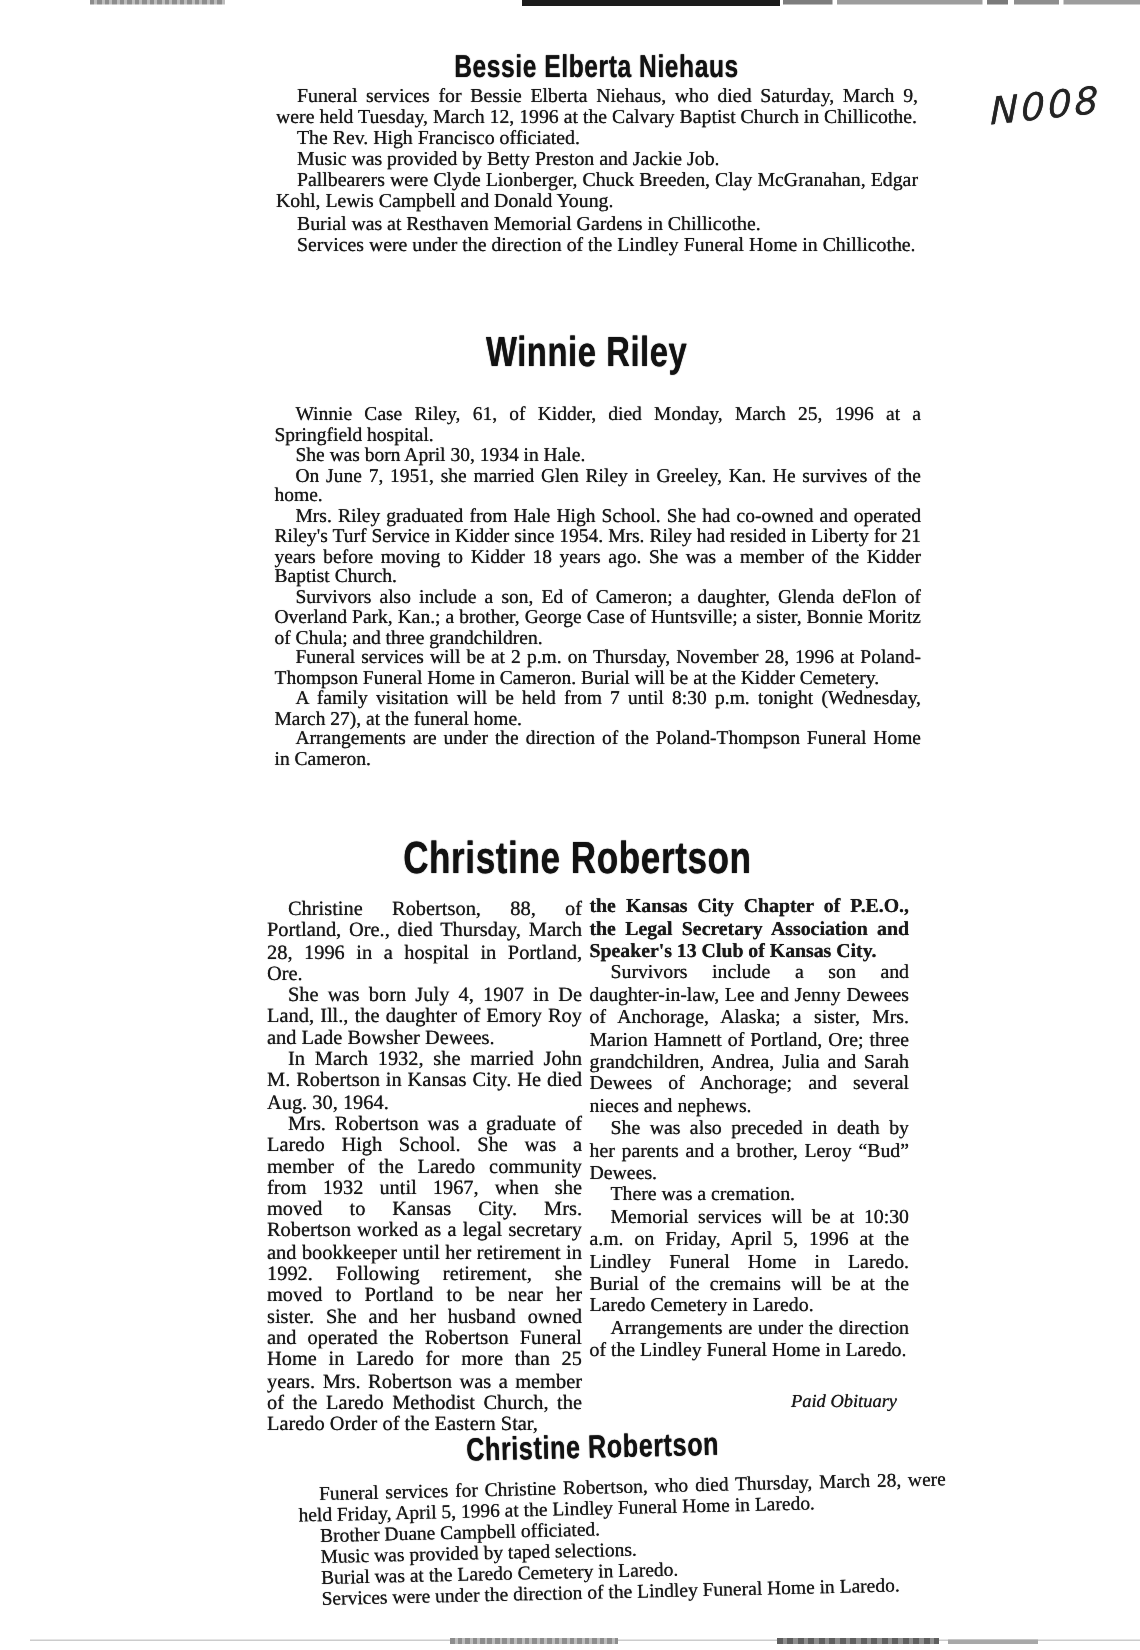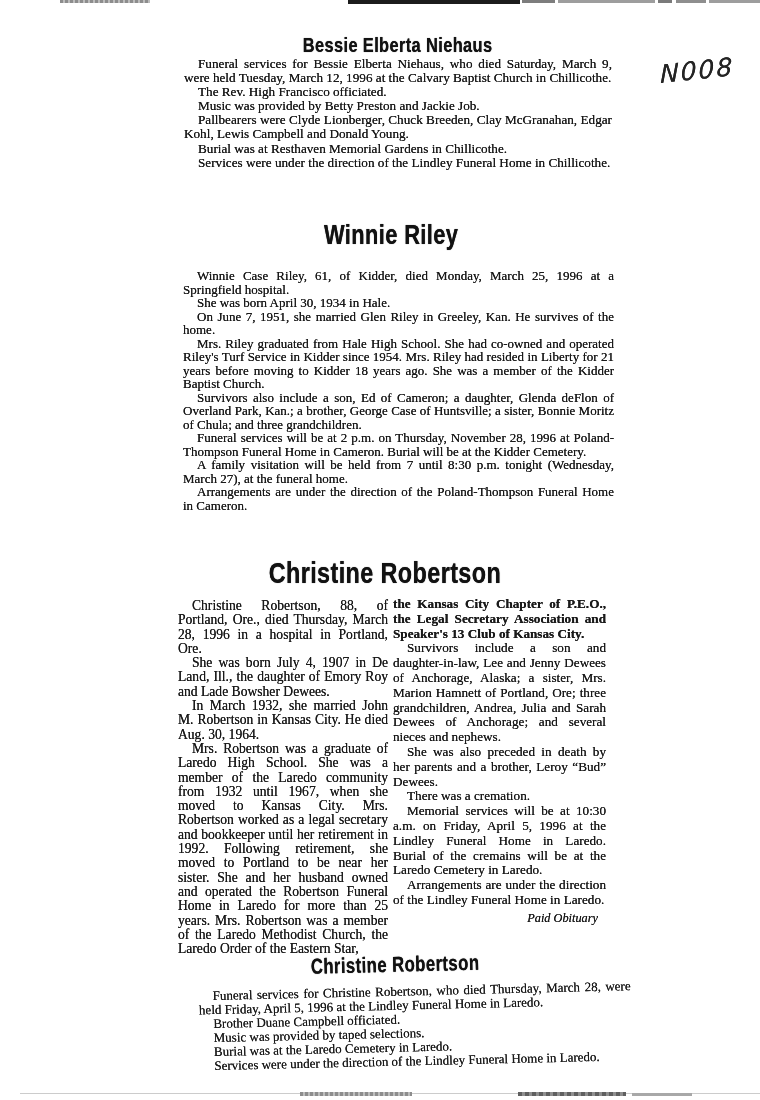--- a/index.html
+++ b/index.html
@@ -24,21 +24,21 @@
   .t2{top:219px;left:176px;width:430px;font-size:28px;}
   .t3{top:556px;left:170px;width:430px;font-size:30px;}
   .t4{font-size:21.5px;position:static;margin:0 0 7px -19px;width:432px;}
 
   .s1{top:57px;left:184px;width:428px;font-size:13.2px;line-height:14.1px;}
   .s2{top:251px;left:183px;width:431px;font-size:13px;line-height:13.5px;margin-top:18px;}
 
   .col-left{top:599px;left:178px;width:210px;font-size:13.6px;line-height:14.3px;}
   .col-right{top:597px;left:393px;width:213px;font-size:13.2px;line-height:14.8px;}
   .paid{font-style:italic;text-align:right;text-indent:0;font-size:12.3px;
-    padding:3px 8px 0 0;}
+    padding:3px 8px 0 0;margin-top:16px;}
 
   .s4wrap{position:absolute;top:956px;left:198px;width:432px;
     transform:rotate(-1.35deg);transform-origin:60px 10px;}
   .s4{position:static;text-align:justify;font-size:13px;line-height:13.9px;}
   .s4 p{margin:0;text-indent:14px;}
 
   .handwriting{position:absolute;top:56px;left:660px;font-family:"DejaVu Sans",sans-serif;
     font-style:italic;font-size:25px;color:#242424;letter-spacing:2px;
     transform:rotate(-6deg) skewX(-6deg);}
 

